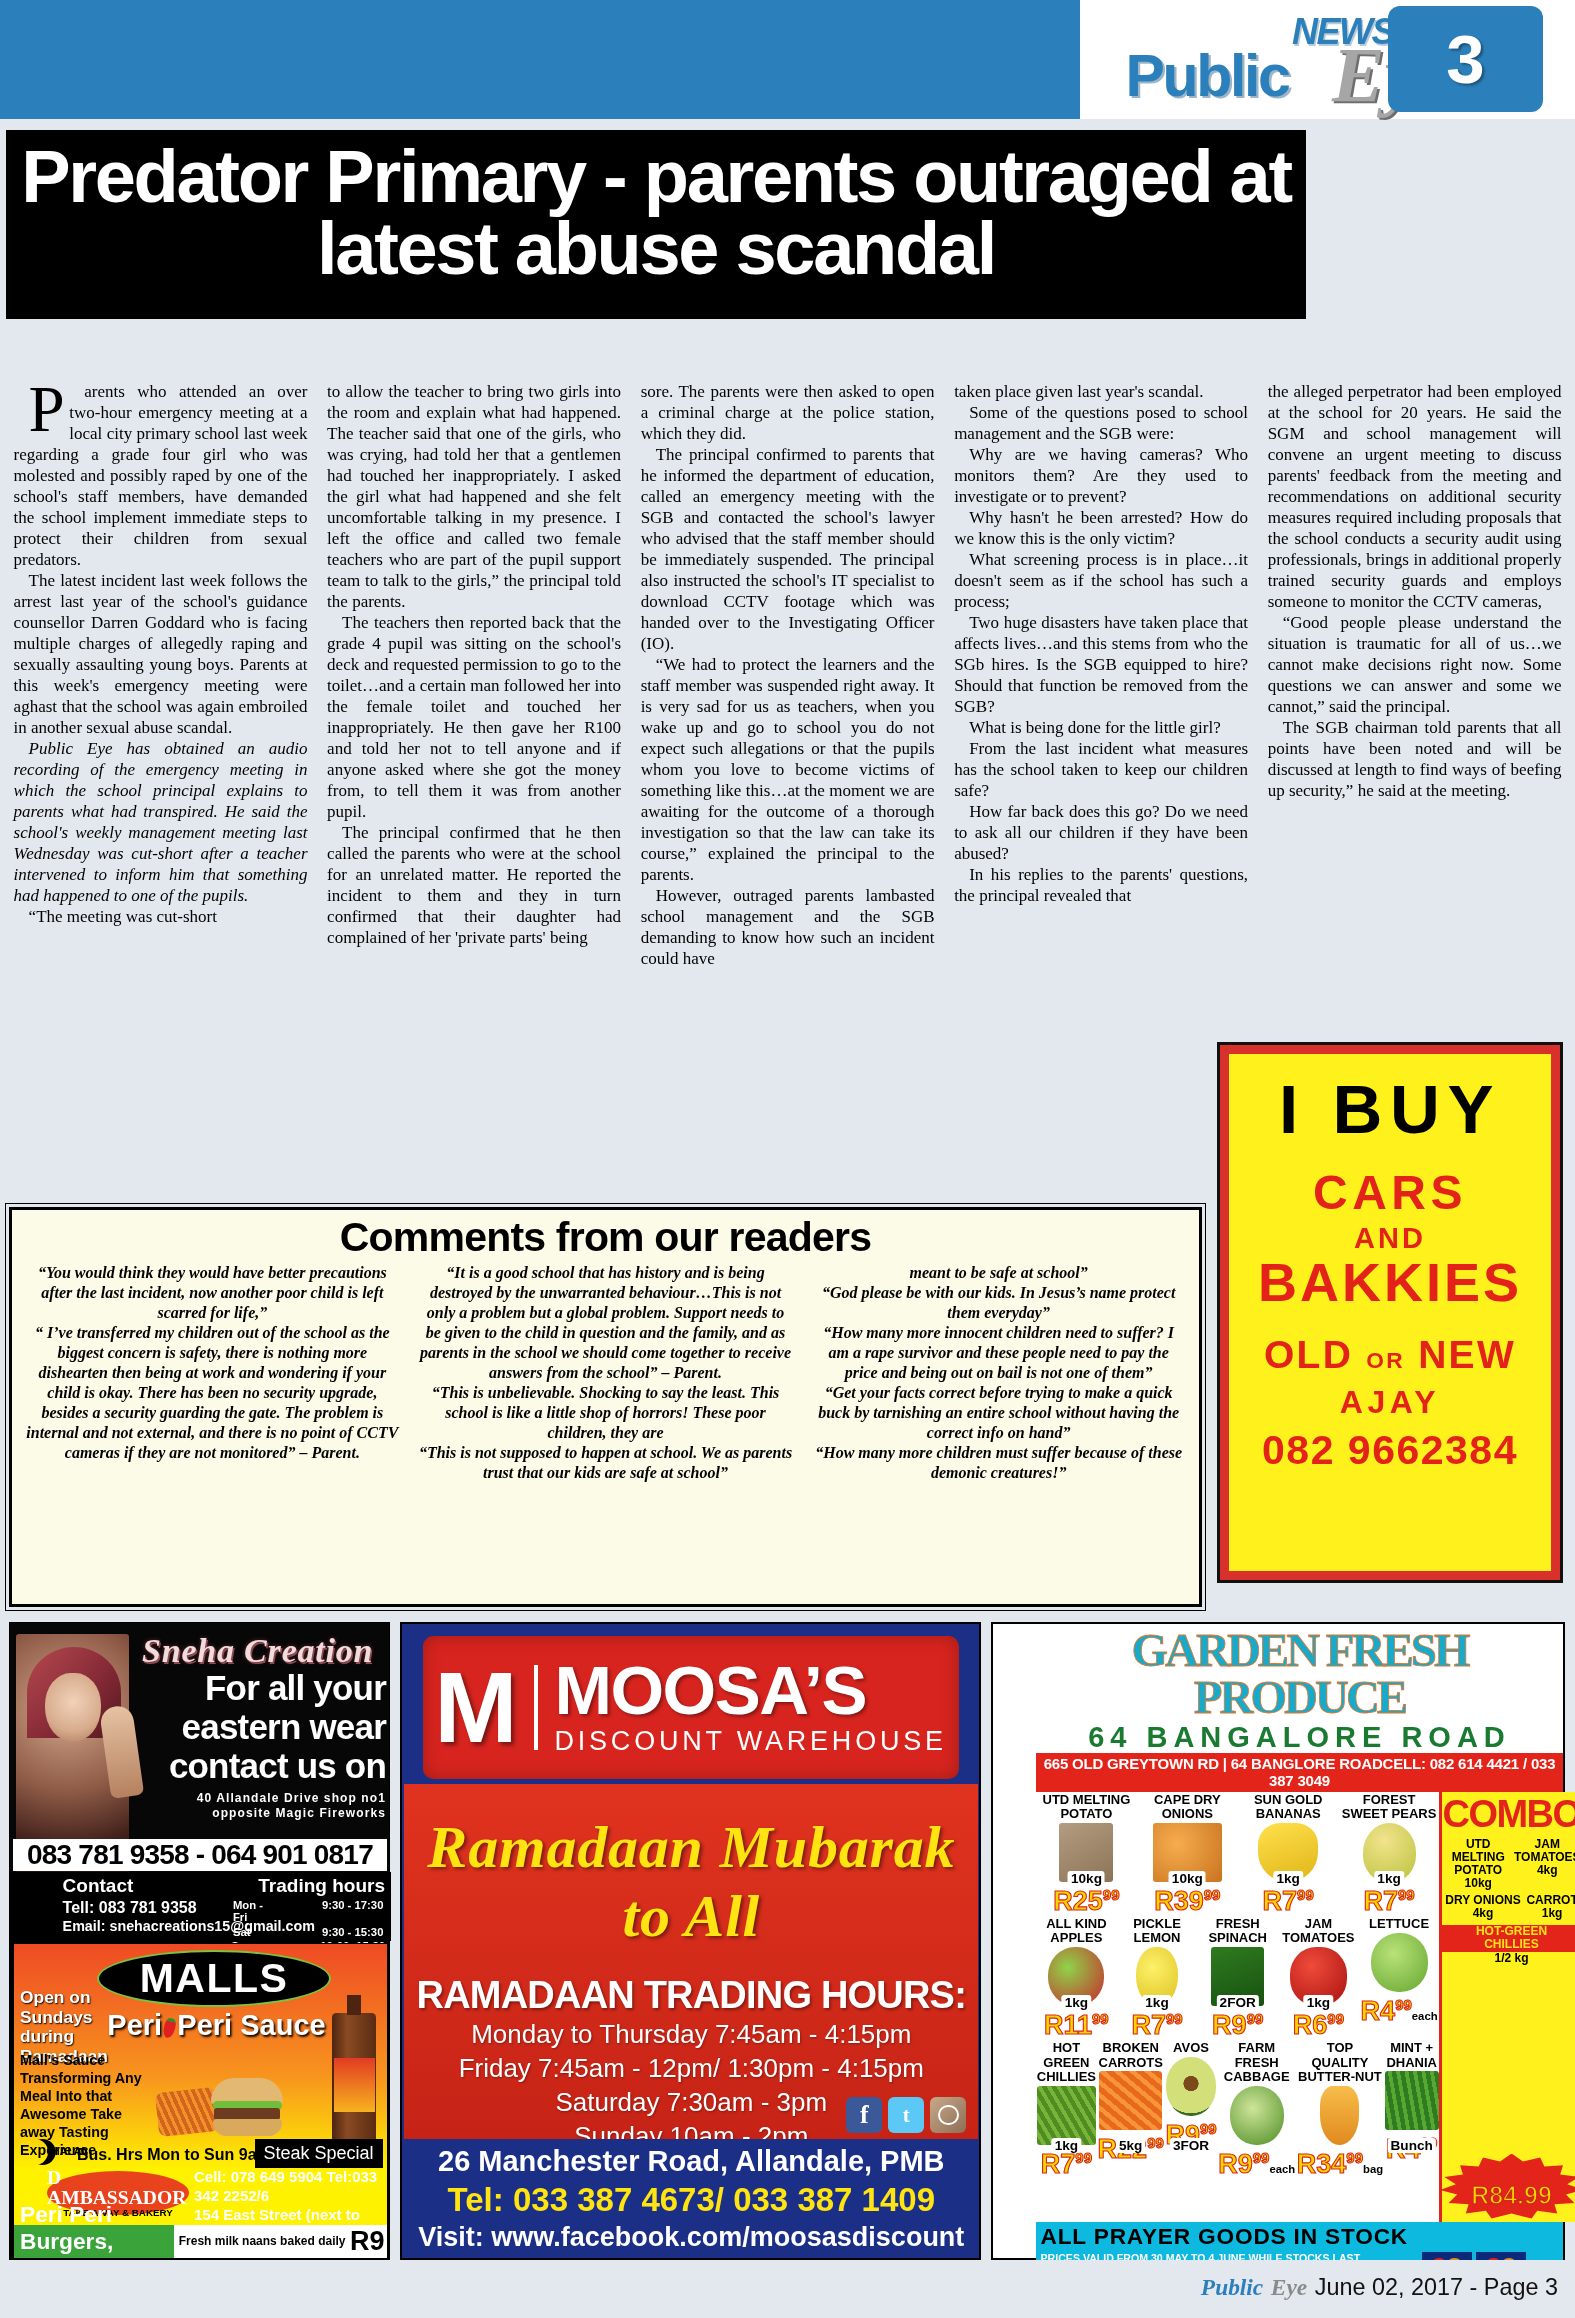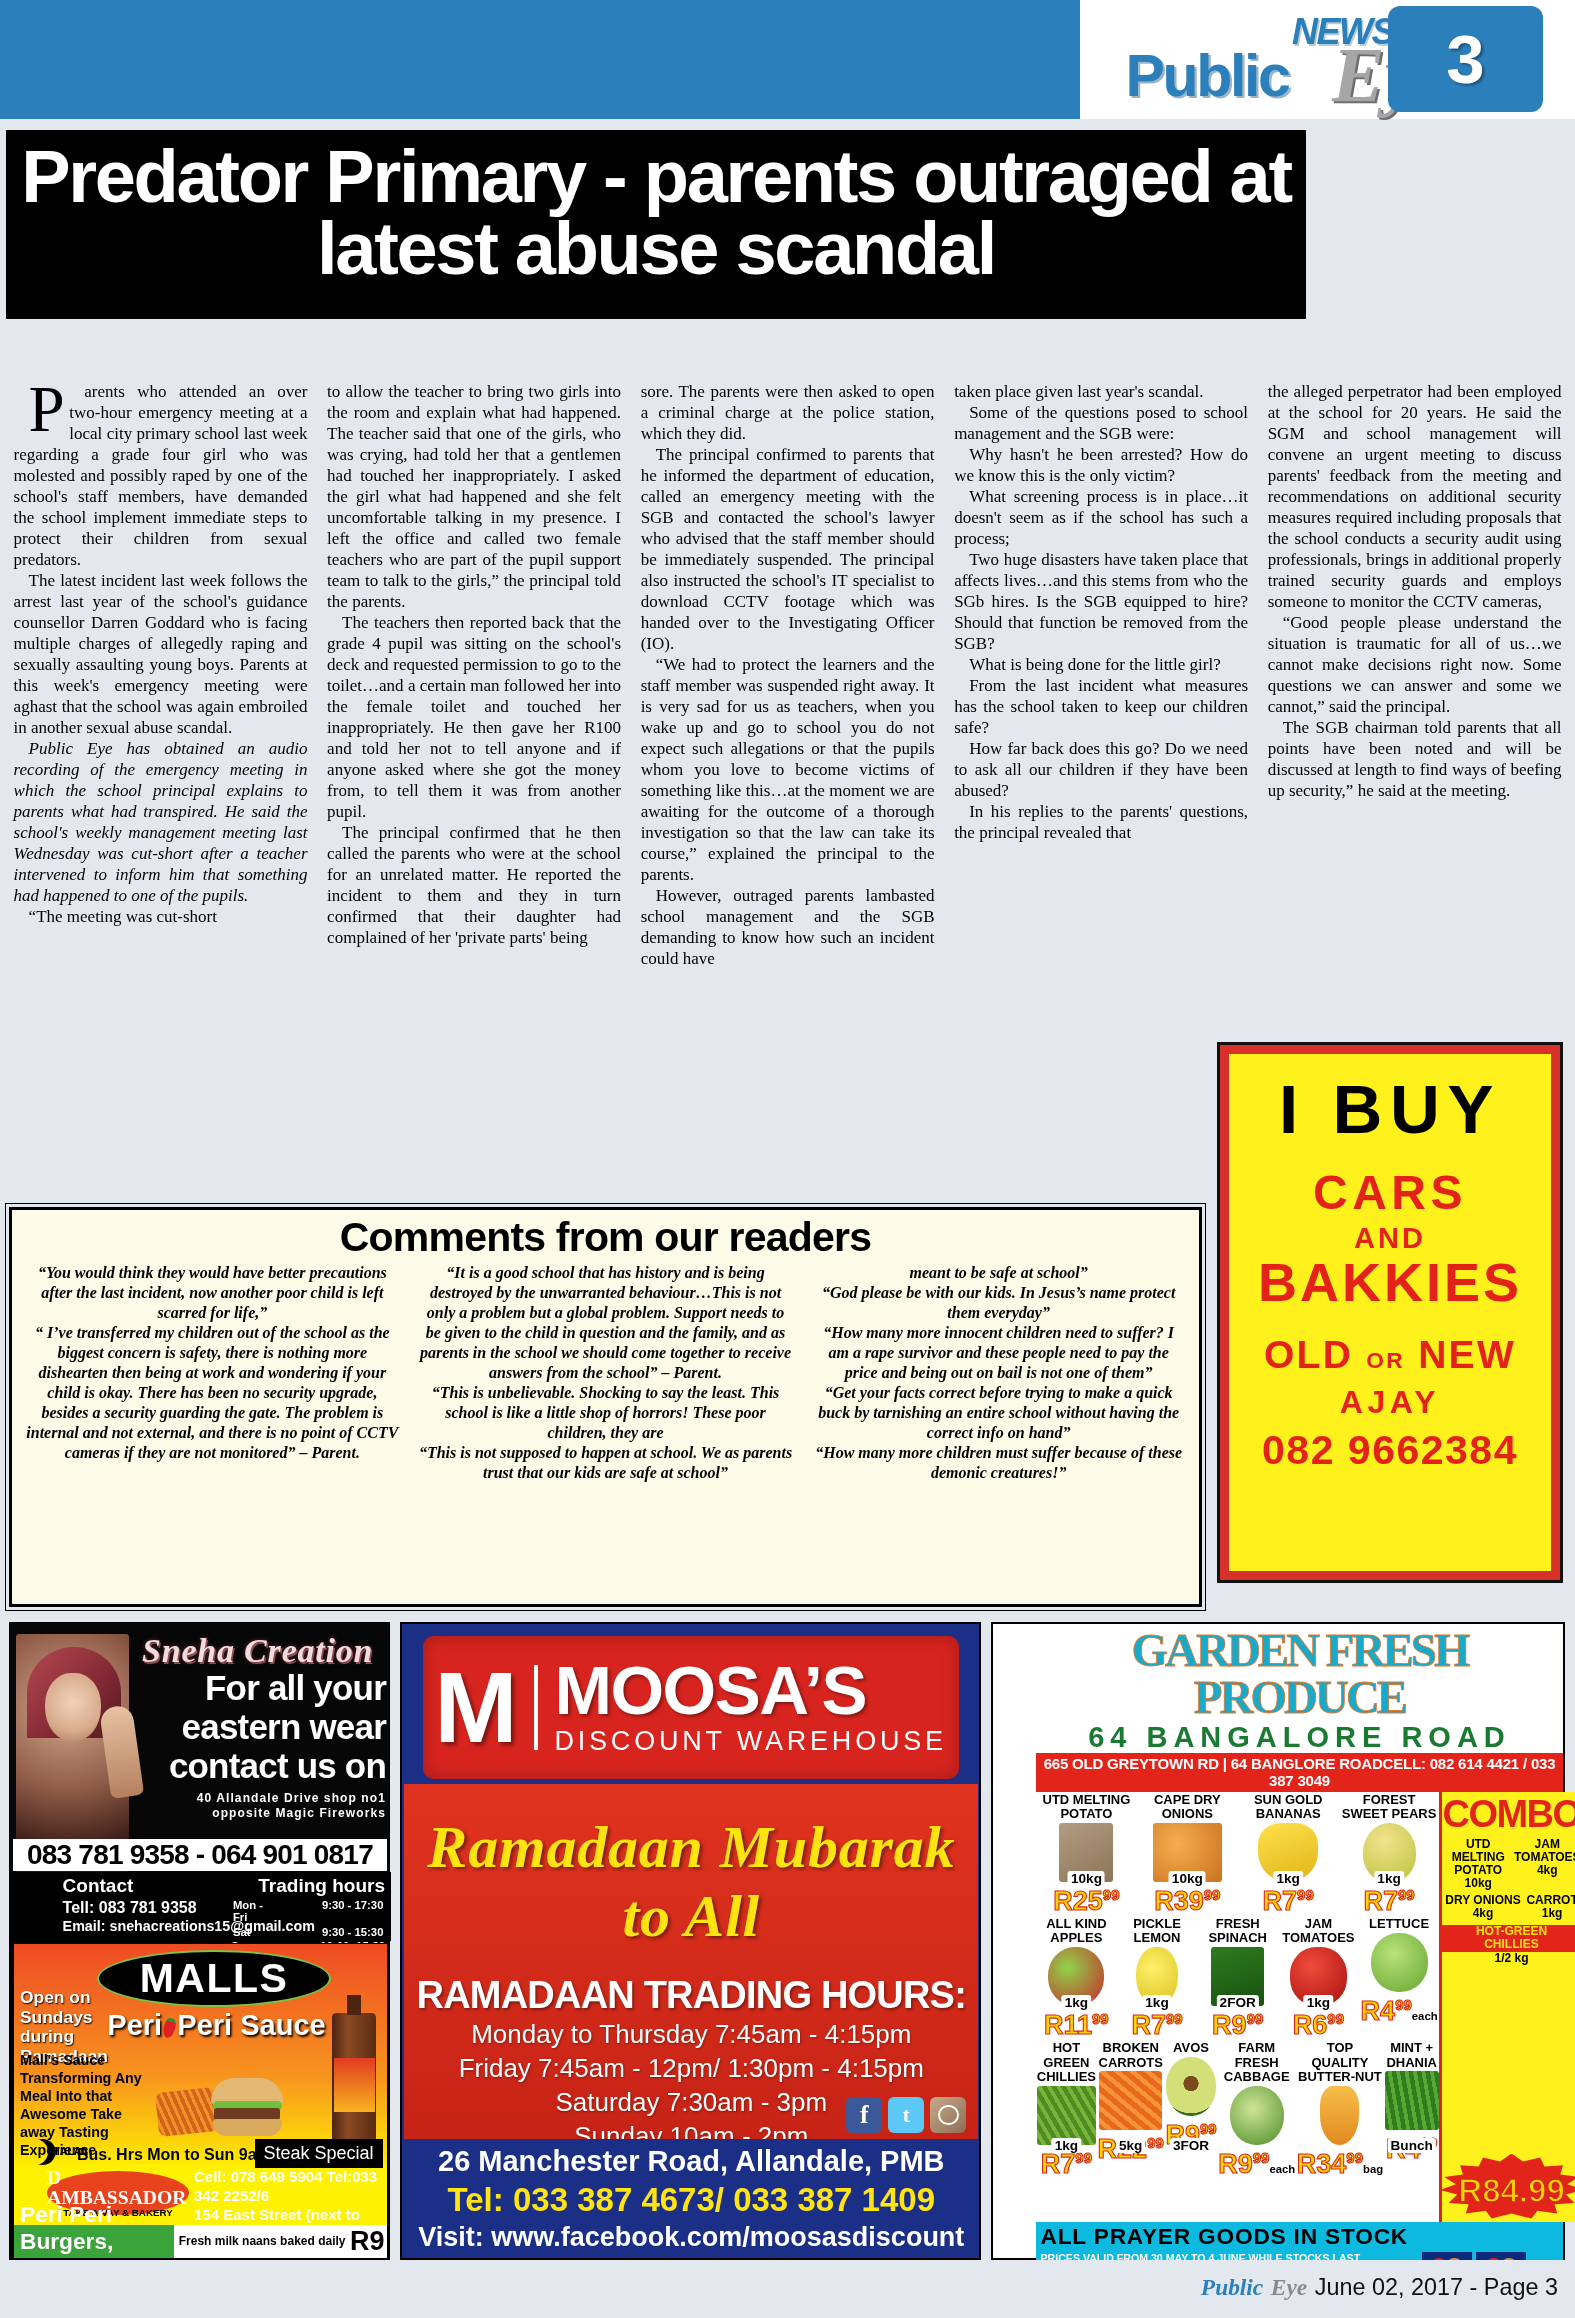--- a/index.html
+++ b/index.html
@@ -395,21 +395,21 @@
   .gf-combo-title {
     font-family:"Liberation Sans", sans-serif; font-weight:bold; font-size:38px;
     color:#e2241b; letter-spacing:-1.5px; margin-top:1.5px;
   }
   .gf-combo-item {
     font-family:"Liberation Sans", sans-serif; font-weight:bold; font-size:12px;
     line-height:13px; color:#000;
   }
   .gf-combo-price {
     position:absolute; left:50%; transform:translateX(-50%); bottom:12px;
-    font-family:"Liberation Sans", sans-serif; font-weight:bold; font-size:33px;
+    font-family:"Liberation Sans", sans-serif; font-weight:bold; font-size:25px;
     color:#ffd400; -webkit-text-stroke:1.5px #d4271c;
   }
   .gf-star {
     position:absolute; left:50%; transform:translateX(-50%); bottom:3px;
     width:143px; height:65px; background:#e2241b;
     clip-path: polygon(50% 0%,58% 12%,70% 6%,73% 20%,86% 18%,84% 32%,97% 36%,89% 47%,100% 56%,88% 63%,94% 76%,80% 78%,82% 92%,68% 88%,64% 100%,50% 92%,36% 100%,32% 88%,18% 92%,20% 78%,6% 76%,12% 63%,0% 56%,11% 47%,3% 36%,16% 32%,14% 18%,27% 20%,30% 6%,42% 12%);
   }
   .gf-prayer {
     background:#0eb9df; padding:1.5px 4.5px;
     font-family:"Liberation Sans", sans-serif; font-weight:bold; font-size:22.7px;
@@ -468,20 +468,21 @@
   </div>
   <div class="col">
     <p class="noind">sore. The parents were then asked to open a criminal charge at the police station, which they did.</p>
     <p>The principal confirmed to parents that he informed the department of education, called an emergency meeting with the SGB and contacted the school's lawyer who advised that the staff member should be immediately suspended. The principal also instructed the school's IT specialist to download CCTV footage which was handed over to the Investigating Officer (IO).</p>
     <p>“We had to protect the learners and the staff member was suspended right away. It is very sad for us as teachers, when you wake up and go to school you do not expect such allegations or that the pupils whom you love to become victims of something like this…at the moment we are awaiting for the outcome of a thorough investigation so that the law can take its course,” explained the principal to the parents.</p>
     <p>However, outraged parents lambasted school management and the SGB demanding to know how such an incident could have</p>
   </div>
   <div class="col">
     <p class="noind">taken place given last year's scandal.</p>
     <p>Some of the questions posed to school management and the SGB were:</p>
+    <p>Why are we having cameras? Who monitors them? Are they used to investigate or to prevent?</p>
     <p>Why hasn't he been arrested? How do we know this is the only victim?</p>
     <p>What screening process is in place…it doesn't seem as if the school has such a process;</p>
     <p>Two huge disasters have taken place that affects lives…and this stems from who the SGb hires. Is the SGB equipped to hire? Should that function be removed from the SGB?</p>
     <p>What is being done for the little girl?</p>
     <p>From the last incident what measures has the school taken to keep our children safe?</p>
     <p>How far back does this go? Do we need to ask all our children if they have been abused?</p>
     <p>In his replies to the parents' questions, the principal revealed that</p>
   </div>
   <div class="col col-last">
     <p class="noind">the alleged perpetrator had been employed at the school for 20 years. He said the SGM and school management will convene an urgent meeting to discuss parents' feedback from the meeting and recommendations on additional security measures required including proposals that the school conducts a security audit using professionals, brings in additional properly trained security guards and employs someone to monitor the CCTV cameras,</p>

